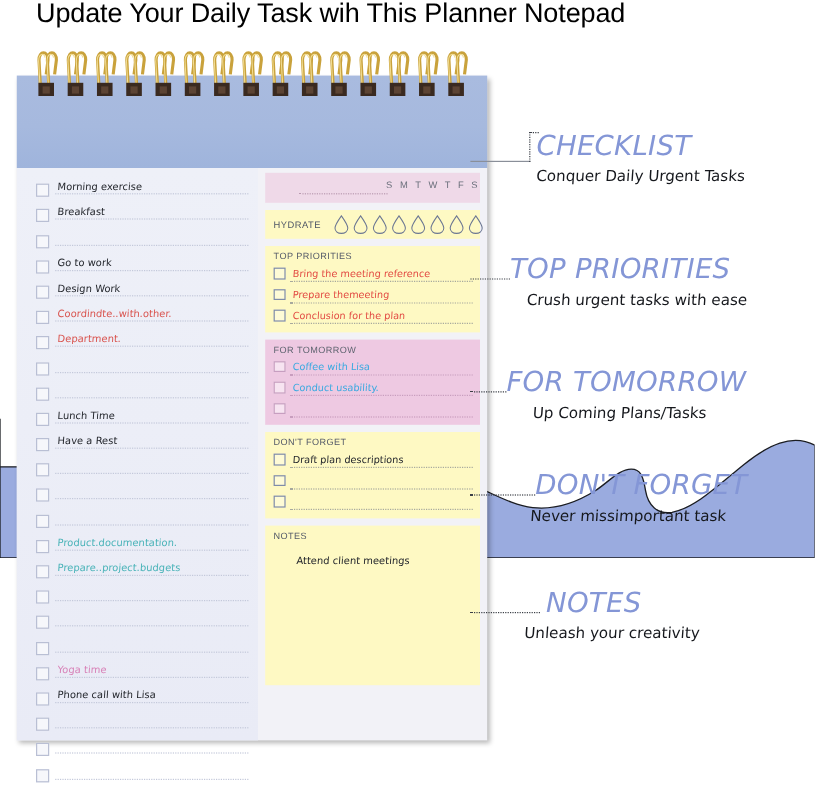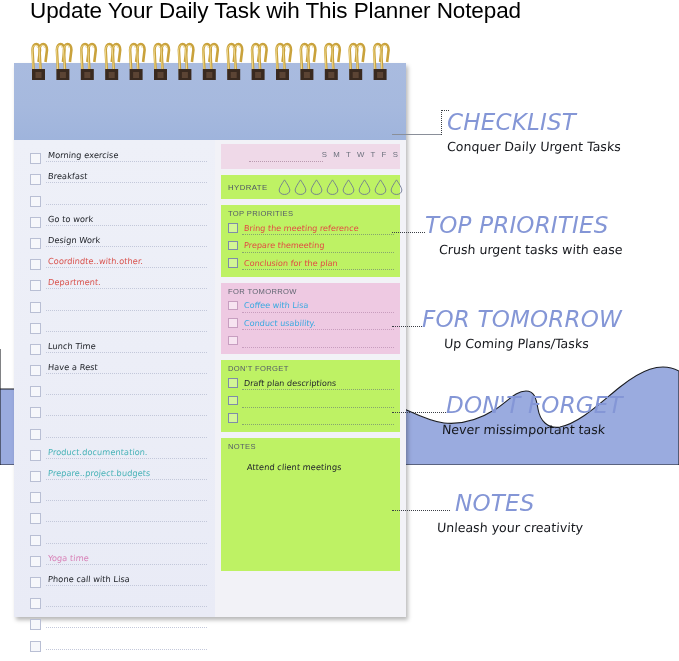--- a/index.html
+++ b/index.html
@@ -67,21 +67,21 @@
   }
   .t-black { color: #23262c; }
   .t-red   { color: #d9544f; }
   .t-teal  { color: #49b3b8; }
   .t-pink  { color: #d882b8; }
 
   
   .right-col { position: absolute; left: 201px; top: 77px; width: 191px; height: 477px; padding: 4px 6px 0 6px; }
   .box { position: relative; width: 179px; margin-bottom: 6px; }
   .box-pink { background: #efd9e8; }
-  .box-blue { background: #bef264; }
+  .box-blue { background: #fef9c3; }
   .box-pink2{ background: #eec9e2; }
   .box-label {
     font-size: 7.6px; letter-spacing: .35px; color: #5f6470;
     padding: 4px 0 2px 7px;
   }
   .box-blue .box-label { color: #4c5costa; }
   .box-blue .box-label { color: #545a68; }
 
   
   .date-box { height: 25px; }

